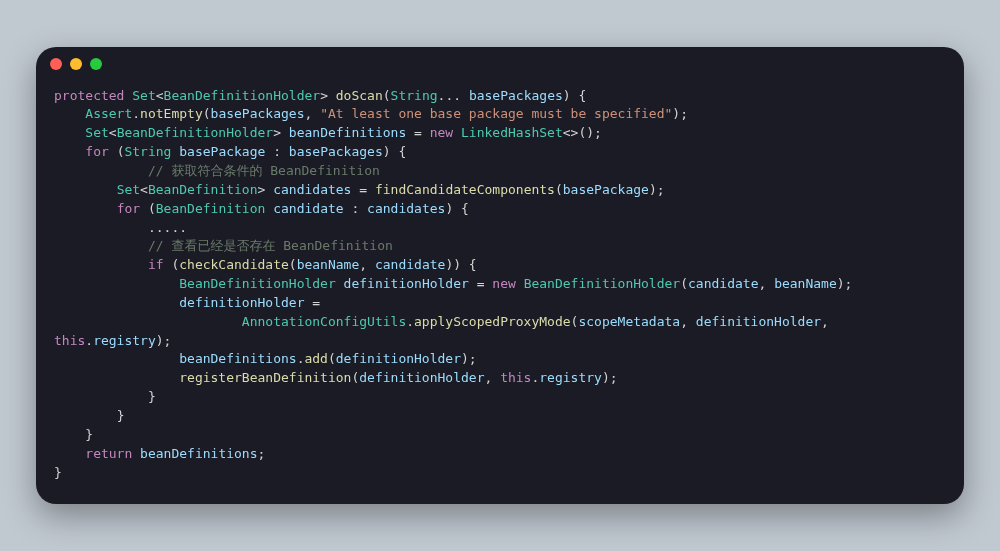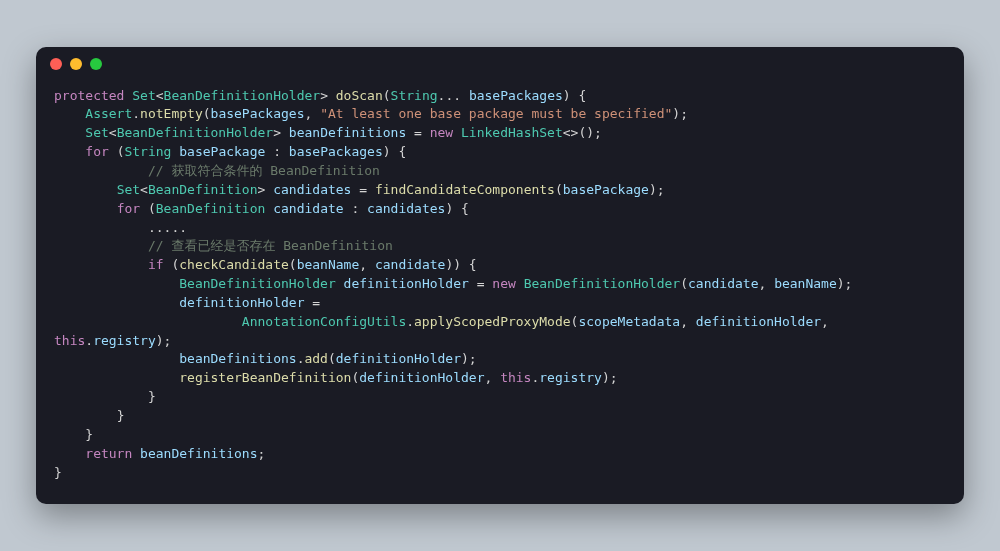--- a/index.html
+++ b/index.html
@@ -8,21 +8,21 @@
     width: 1000px;
     height: 551px;
     display: flex;
     align-items: center;
     justify-content: center;
     font-family: "SF Mono", "Monaco", "Menlo", "Consolas", monospace;
   }
   .window {
     width: 928px;
     background: #1a1b24;
-    border-radius: 10px;
+    border-radius: 20px;
     box-shadow: 0 12px 32px rgba(0,0,0,0.35);
     overflow: hidden;
   }
   .titlebar {
     height: 34px;
     display: flex;
     align-items: center;
     padding-left: 14px;
     gap: 8px;
   }

